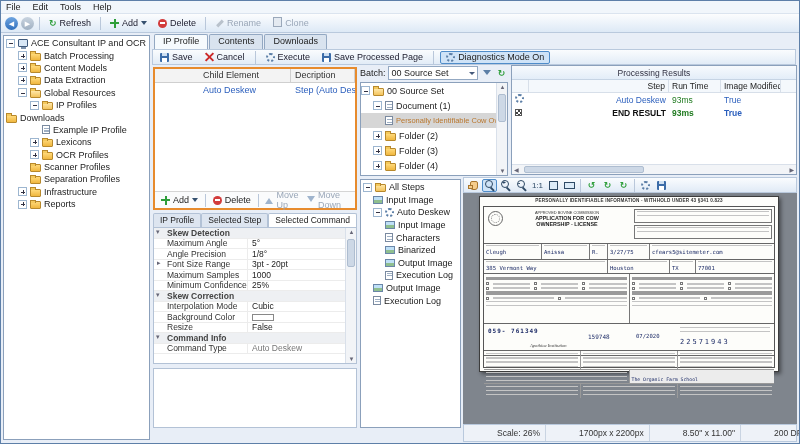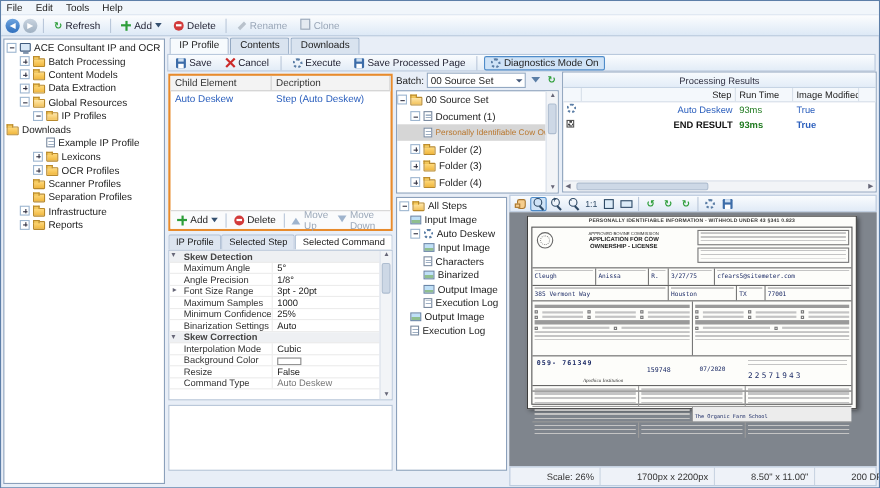--- a/index.html
+++ b/index.html
@@ -73,21 +73,21 @@
   .tab { padding:1px 8px; border:1px solid #93a8c2; border-bottom:none; background:#d9e3ef; border-radius:2px 2px 0 0; }
   .tab.active { background:#f6fafd; }
 
   .ptoolbar { position:absolute; left:151px; top:48px; right:3px; height:16px; background:linear-gradient(#fafcfe,#e2ecf7);
               border:1px solid #b9c9dd; display:flex; align-items:center; gap:4px; padding:0 3px; font-size:9px; }
   .toggle-on { background:#cfe3f7; border:1px solid #4f8cc9; border-radius:2px; padding:0 5px; height:13px; display:flex; gap:3px; align-items:center; }
 
   .orangebox { position:absolute; left:152px; top:66px; width:204px; height:143px; border:2px solid #e78b2d; background:#fff; }
   .chead { display:flex; height:14px; background:#f3f3f3; border-bottom:1px solid #cfcfcf; font-size:9px; color:#333; }
   .chead > div { padding:1px 4px; border-right:1px solid #cfcfcf; overflow:hidden; white-space:nowrap; }
-  .ccol1 { width:92px; flex:0 0 92px; } .ccol2 { flex:1; }
+  .ccol1 { width:92px; flex:0 0 92px;margin-left:44px; } .ccol2 { flex:1; }
   .crow { display:flex; height:13px; font-size:9px; align-items:center; }
   .crow > div { padding:0 4px; overflow:hidden; white-space:nowrap; }
   .link { color:#2b5fbd; }
   .cbtns { position:absolute; left:0; right:0; bottom:0; height:17px; border-top:1px solid #d5d5d5; background:#fafbfc;
            display:flex; align-items:center; gap:2px; padding:0 3px; font-size:9px; }
   .cbtn { display:flex; align-items:center; gap:3px; padding:0 3px; }
   .cbtn.disabled { color:#9aa7b8; }
   .arrow-up { width:0;height:0;border:4px solid transparent;border-bottom:6px solid #9fb4cd; margin-bottom:2px;}
   .arrow-dn { width:0;height:0;border:4px solid transparent;border-top:6px solid #9fb4cd; margin-top:2px;}
 
@@ -371,37 +371,34 @@
       <div class="pval">3pt - 20pt</div>
     </div>
     <div class="prow">
       <div class="plabel">Maximum Samples</div>
       <div class="pval">1000</div>
     </div>
     <div class="prow">
       <div class="plabel">Minimum Confidence</div>
       <div class="pval">25%</div>
     </div>
-    <div class="prow">
-      <div class="plabel">Binarization Settings</div>
-      <div class="pval">Auto</div>
-    </div>
     <div class="prow pcat">Skew Correction</div>
     <div class="prow">
       <div class="plabel">Interpolation Mode</div>
       <div class="pval">Cubic</div>
     </div>
     <div class="prow">
       <div class="plabel">Background Color</div>
       <div class="pval"><span class="swatch"></span></div>
     </div>
     <div class="prow">
       <div class="plabel">Resize</div>
       <div class="pval">False</div>
     </div>
+    <div class="prow pcat">Command Info</div>
     <div class="prow">
       <div class="plabel">Command Type</div>
       <div class="pval dim">Auto Deskew</div>
     </div>
     <div class="vsb">
         <div class="thumb"></div>
       </div>
   </div>
   <div class="helpbox"></div>
 

